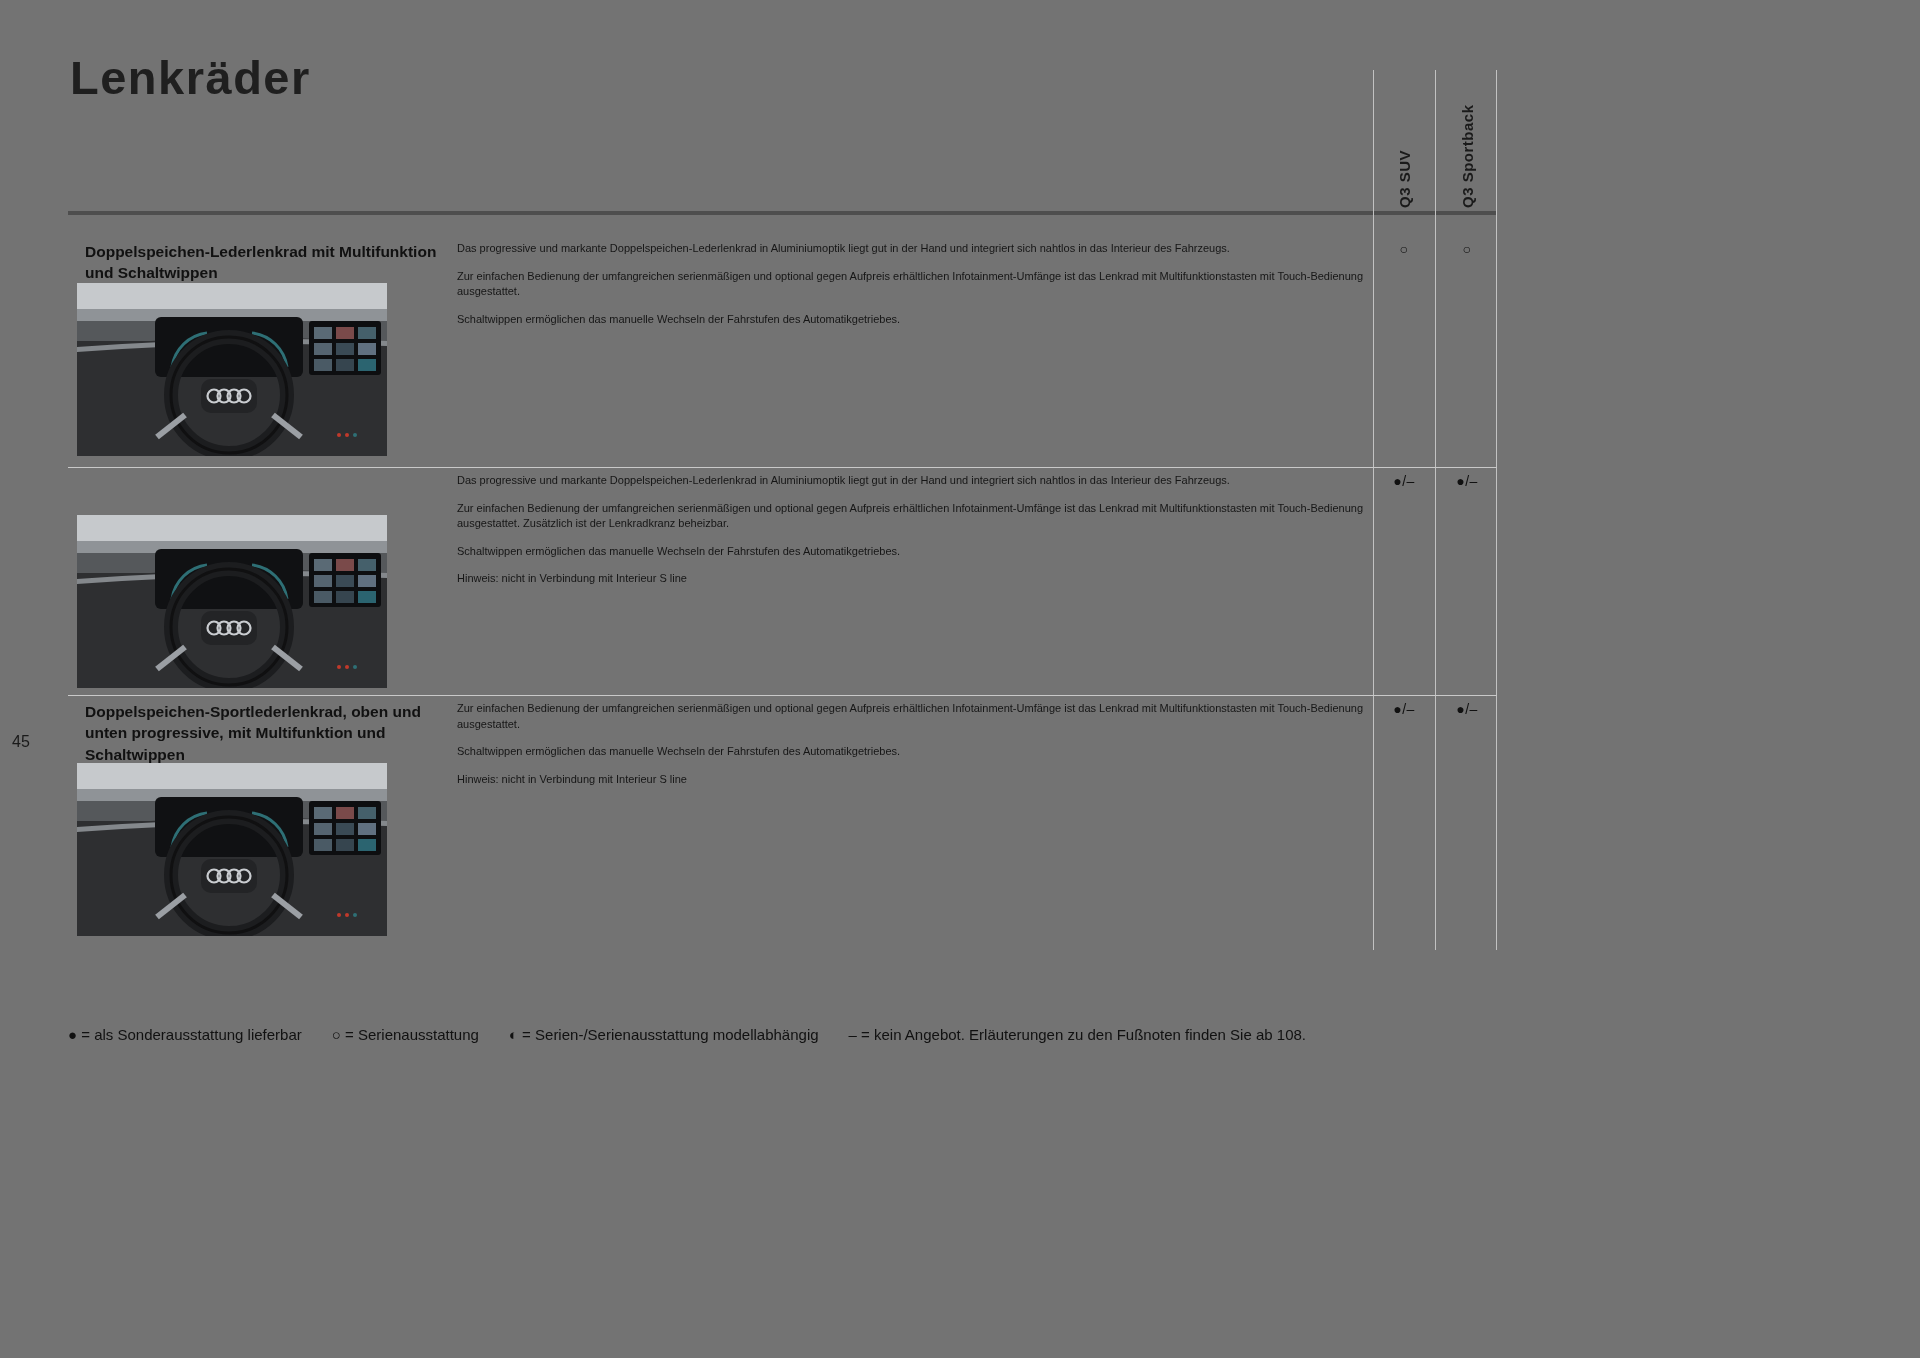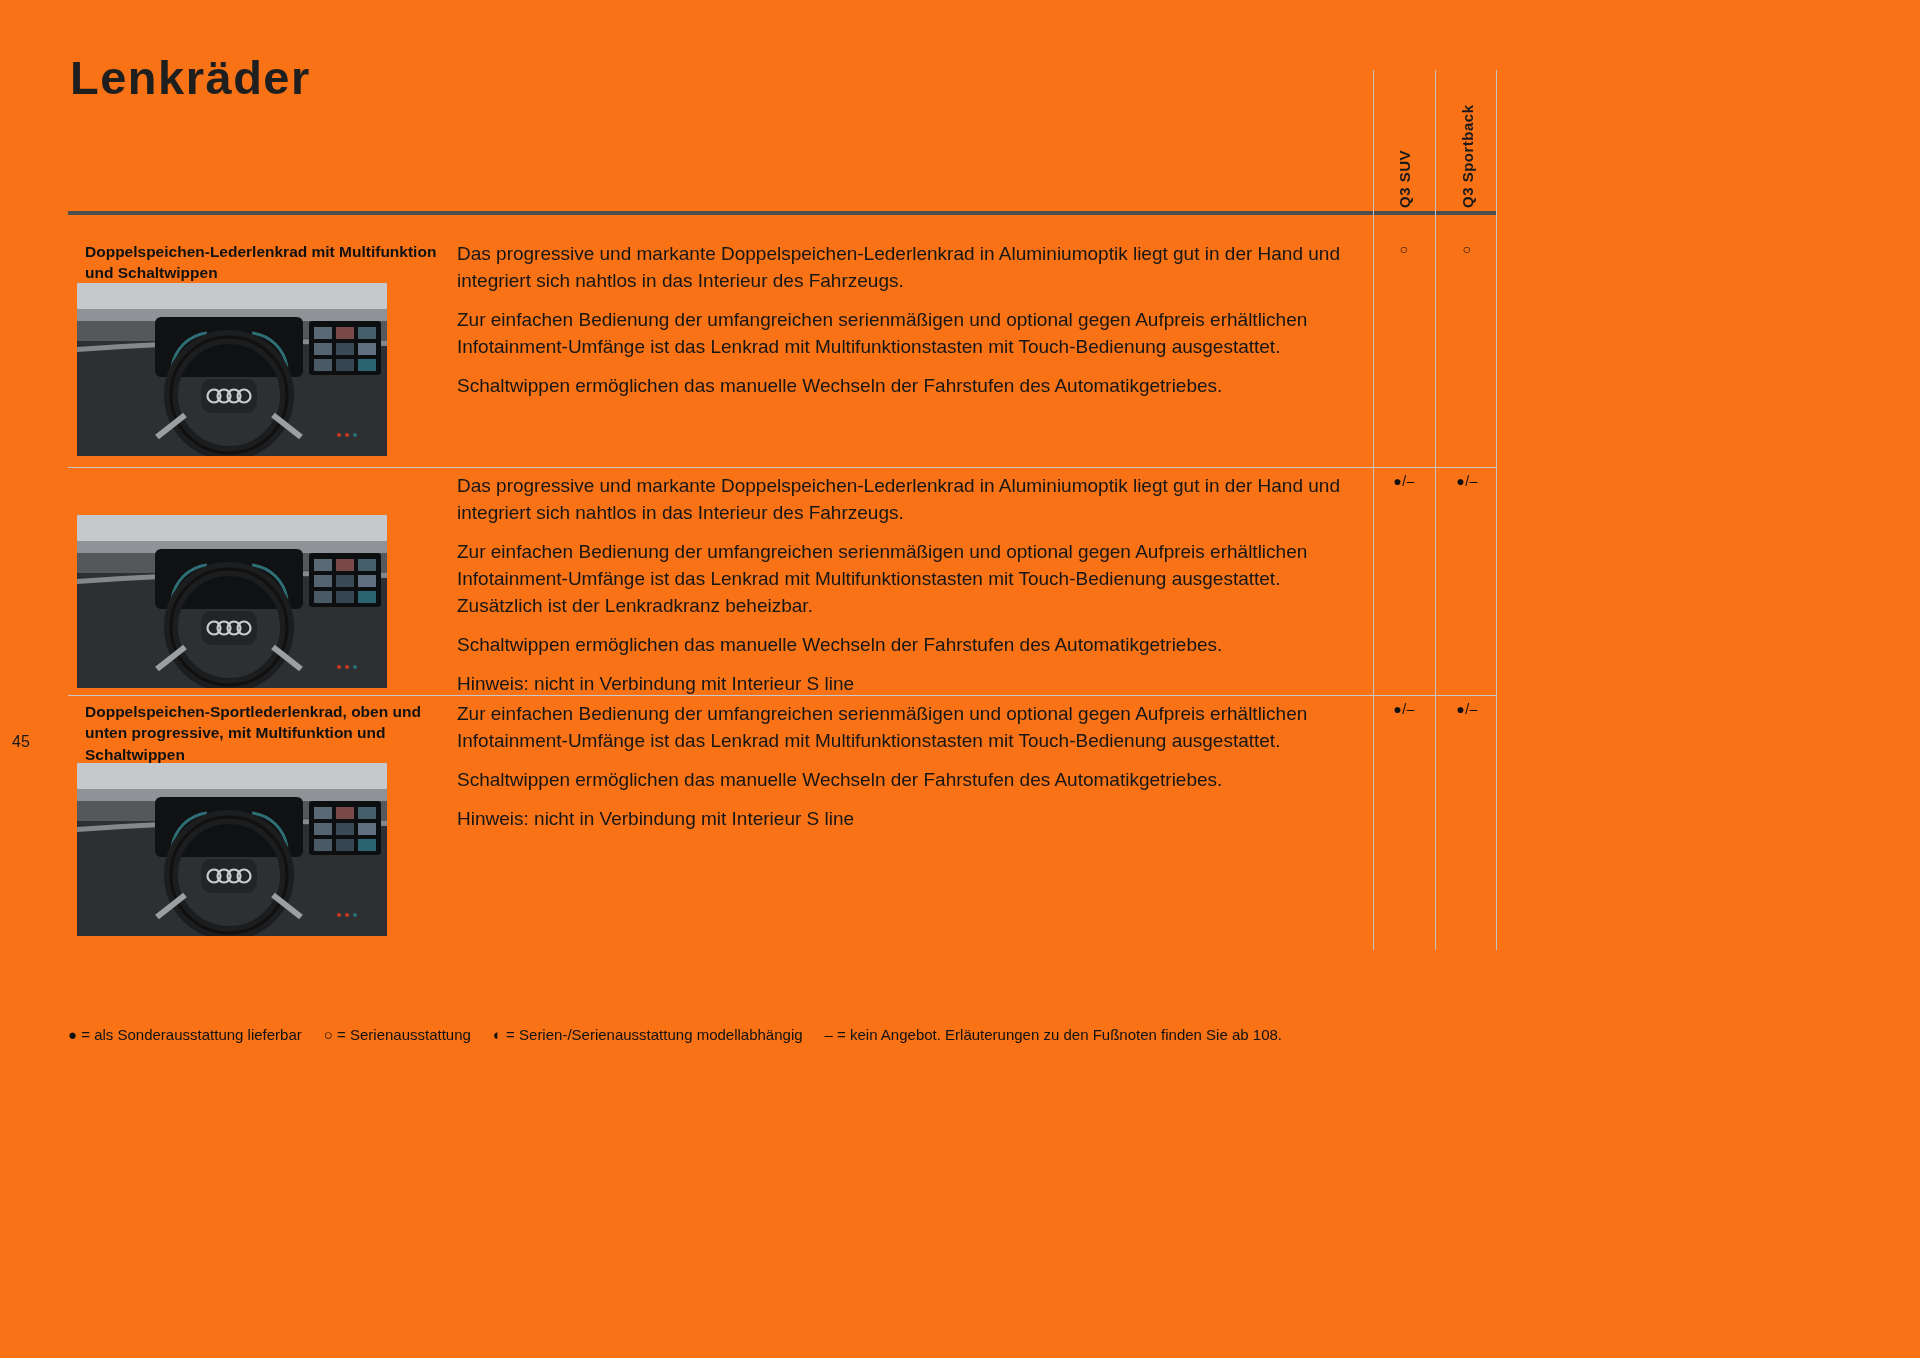--- a/index.html
+++ b/index.html
@@ -1,18 +1,18 @@
 <!DOCTYPE html>
 <html><head>
 <meta charset="utf-8">
 <style>
   * { margin:0; padding:0; box-sizing:border-box; }
   html,body { background:#ffffff; }
   body { font-family:"Liberation Sans", sans-serif; color:#1a1a1a; }
-  .page { position:relative; width:1920px; height:1358px; background:#f97316; overflow:hidden; }
+  .page { position:relative; width:1920px; height:1358px; background:#737373; overflow:hidden; }
 
   .page-title { position:absolute; left:70px; top:50px; font-size:47px; font-weight:700; letter-spacing:1.5px; color:#1f1f1f; }
 
   .page-number { position:absolute; left:12px; top:733px; font-size:16px; color:#1a1a1a; }
 
   .header-rule { position:absolute; left:68px; top:211px; width:1429px; height:4px; background:#4e4e4e; }
 
   .vline { position:absolute; top:70px; height:880px; width:1px; background:#c2c2c2; }
   .vline.v1 { left:1373px; }
   .vline.v2 { left:1435px; }
@@ -33,28 +33,28 @@
   .r0 { top:235px; height:232px; }
   .r1 { top:467px; height:228px; }
   .r2 { top:695px; height:255px; }
 
   .row-title { position:absolute; left:9px; top:6px; width:372px; font-size:15.5px; font-weight:700; line-height:1.38; color:#111;margin-left:8px; }
   .row-image { position:absolute; left:9px; width:310px; height:173px; overflow:hidden; background:#2e2f31; }
   .row-image svg { display:block; width:100%; height:100%; }
   .img-t48 { top:48px; }
   .img-t68 { top:68px; }
 
-  .row-desc { position:absolute; left:389px; top:6px; width:910px; font-size:19px; line-height:1.42; color:#161616; }
+  .row-desc { position:absolute; left:389px; top:6px; width:910px; font-size:11px; line-height:1.42; color:#161616; }
   .row-desc p { margin-bottom:12px; }
 
   .sym { position:absolute; top:6px; width:62px; text-align:center; font-size:14px; color:#111; letter-spacing:.5px; }
   .sym.s1 { left:1305px; }
   .sym.s2 { left:1368px; }
 
-  .legend { position:absolute; left:68px; top:1026px; font-size:15px; color:#111; display:flex; gap:22px; white-space:nowrap; }
+  .legend { position:absolute; left:68px; top:1026px; font-size:15px; color:#111; display:flex; gap:30px; white-space:nowrap; }
 </style>
 </head>
 <body>
 
 <div class="page">
 
   <div class="page-title">Lenkräder</div>
   <div class="page-number">45</div>
 
   <div class="header-rule"></div>

